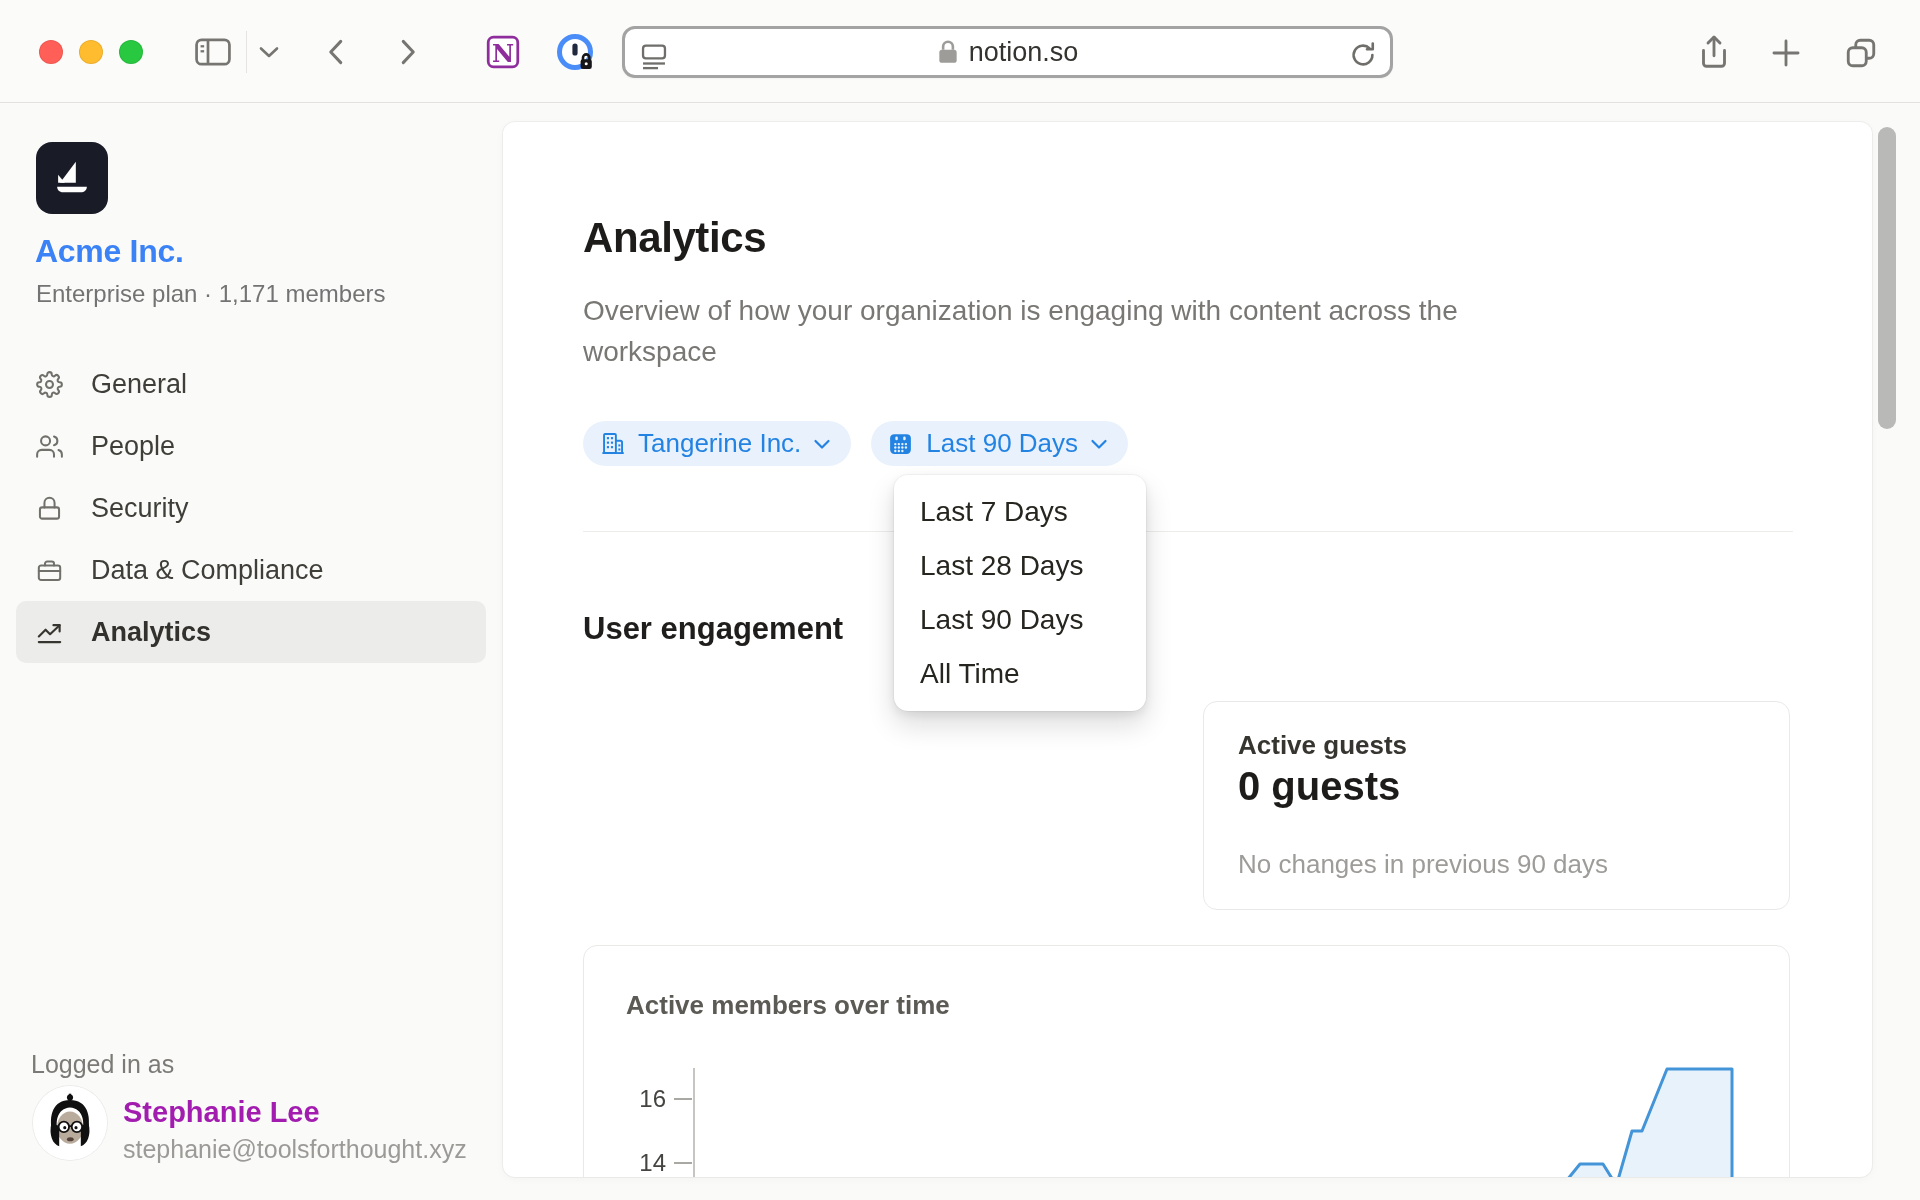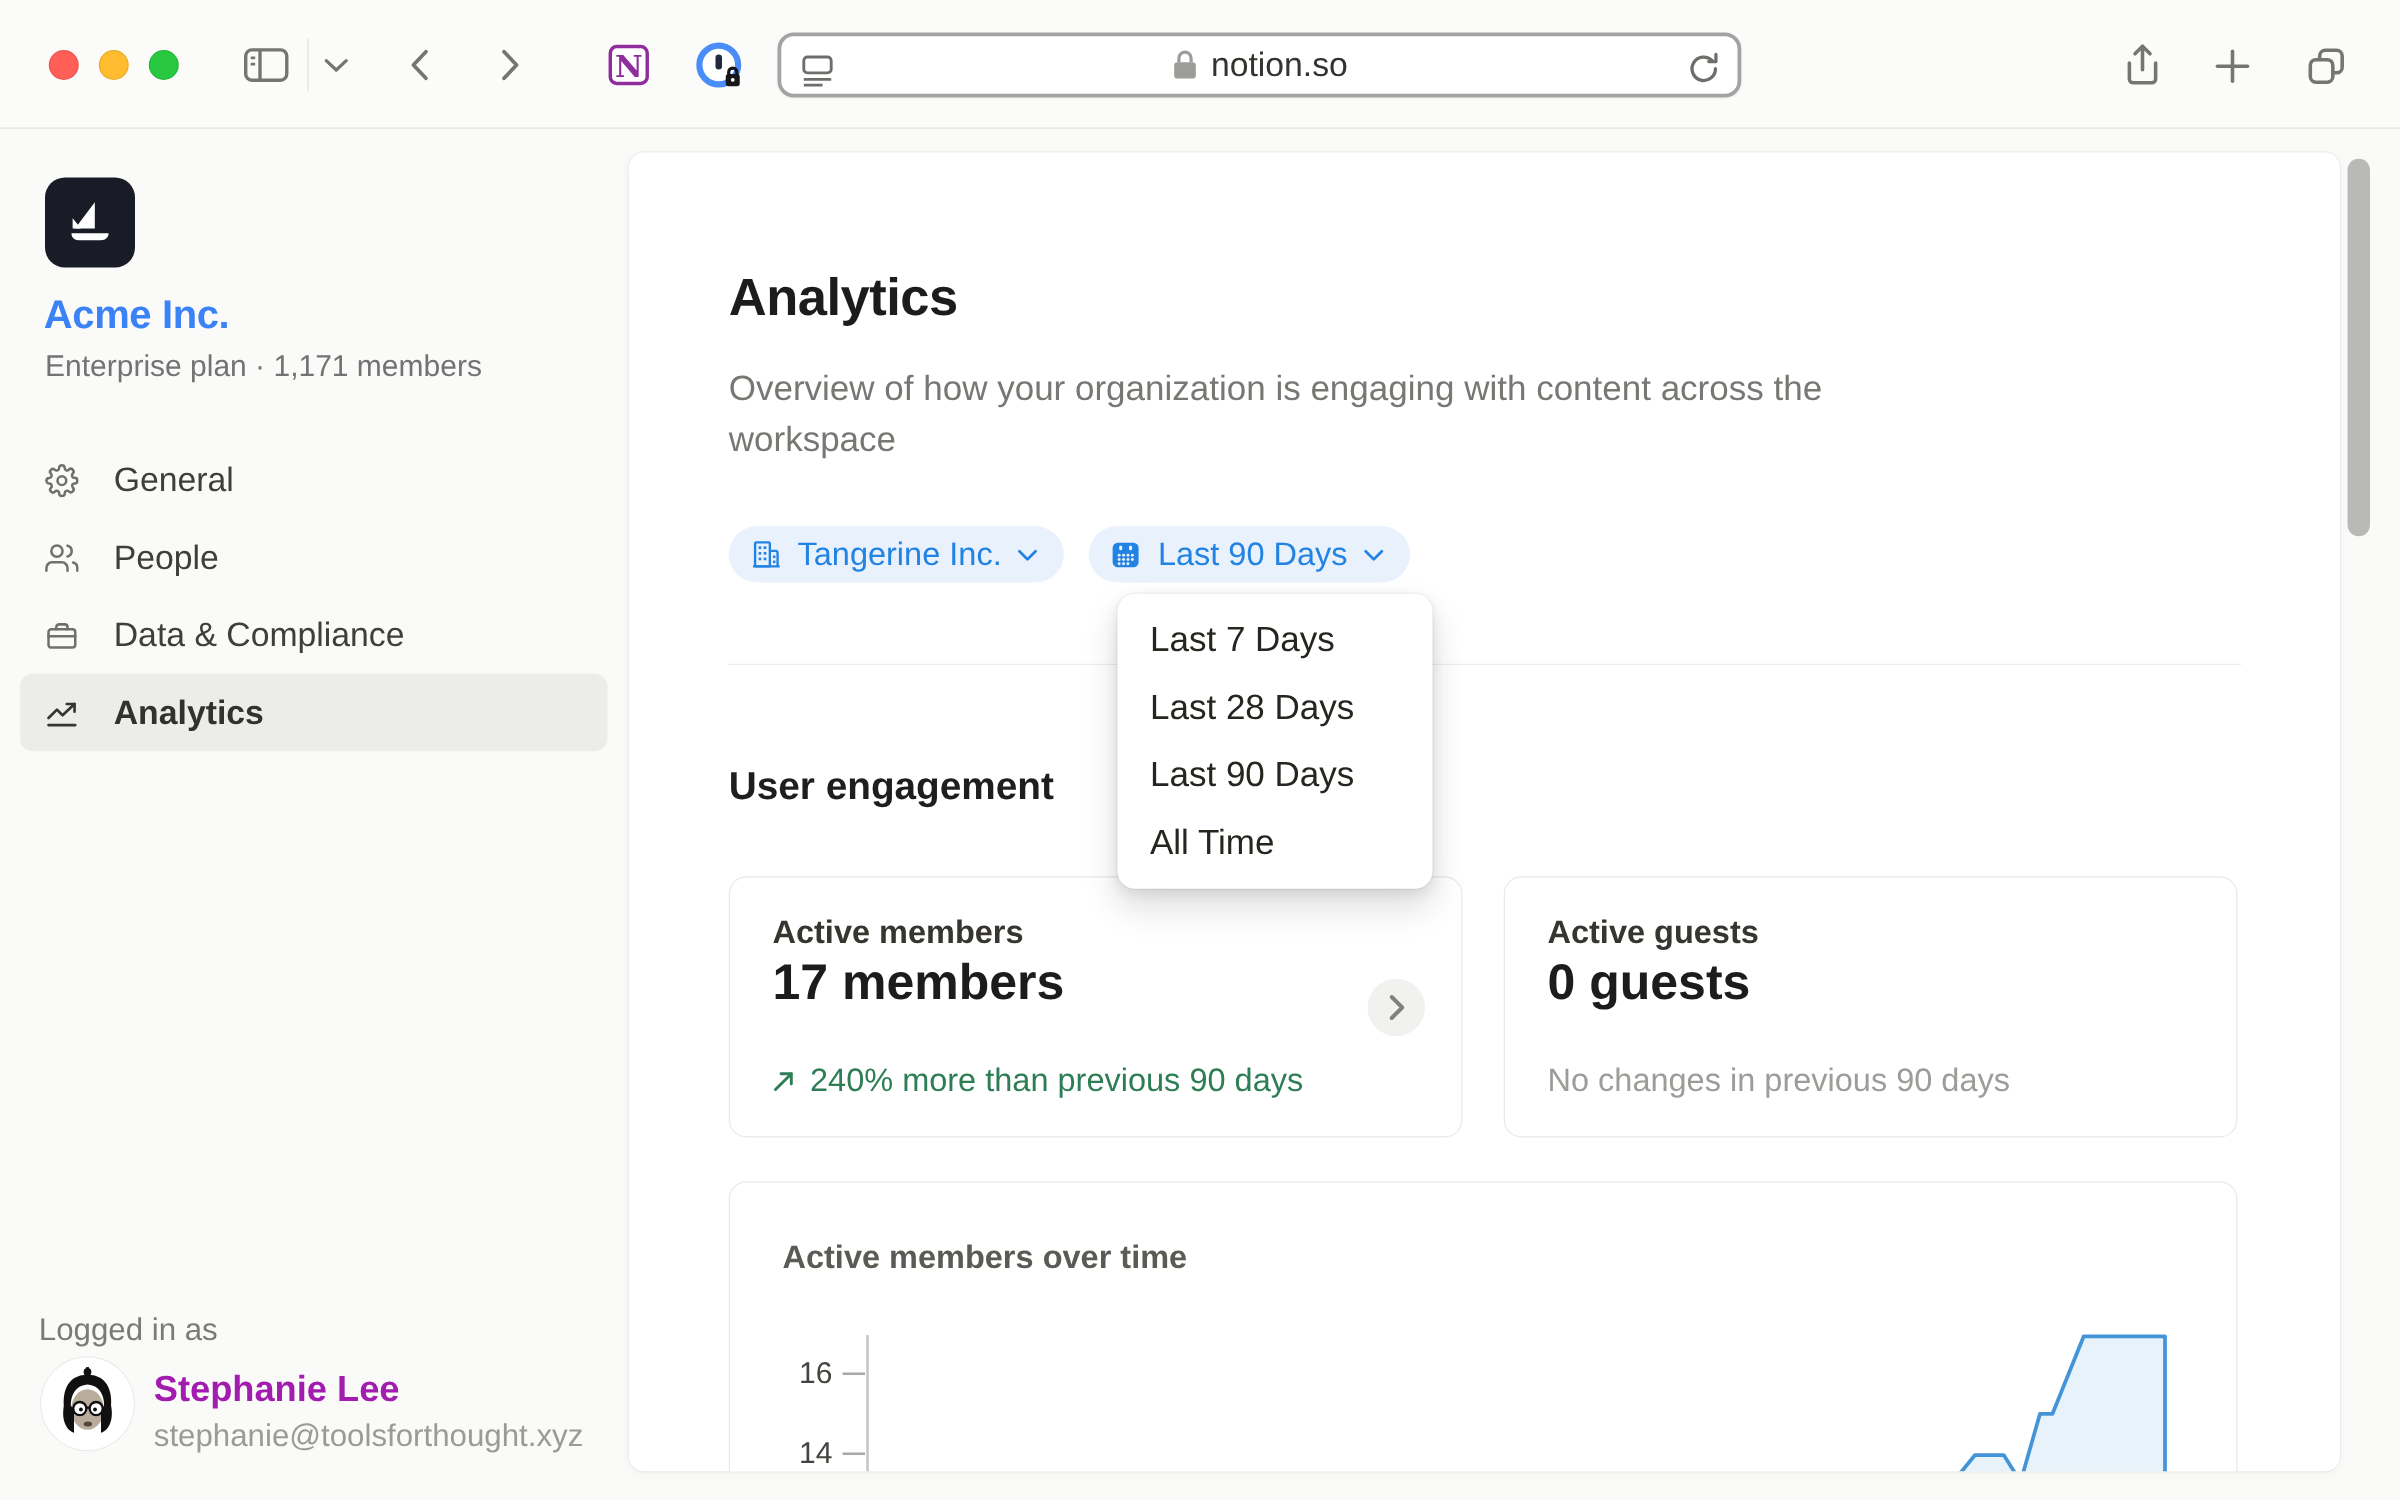--- a/index.html
+++ b/index.html
@@ -191,20 +191,29 @@
       <div class="nav-item">
         <span class="nicon">
           <svg width="27" height="27" viewBox="0 0 24 24" fill="none" stroke="currentColor" stroke-width="1.8" stroke-linecap="round" stroke-linejoin="round">
             <path d="M16 21v-2a4 4 0 0 0-4-4H5a4 4 0 0 0-4 4v2"></path>
               <circle cx="8.5" cy="7" r="4"></circle>
             <path d="M23 21v-2a4 4 0 0 0-3-3.87"></path>
               <path d="M16 3.13a4 4 0 0 1 0 7.75"></path>
           </svg>
         </span>
         <span>People</span>
+      </div>
+      <div class="nav-item">
+        <span class="nicon">
+          <svg width="27" height="27" viewBox="0 0 24 24" fill="none" stroke="currentColor" stroke-width="1.8" stroke-linecap="round" stroke-linejoin="round">
+            <rect x="3.5" y="11" width="17" height="10" rx="2"></rect>
+              <path d="M7.5 11V7a4.5 4.5 0 0 1 9 0v4"></path>
+          </svg>
+        </span>
+        <span>Security</span>
       </div>
       <div class="nav-item">
         <span class="nicon">
           <svg width="27" height="27" viewBox="0 0 24 24" fill="none" stroke="currentColor" stroke-width="1.8" stroke-linecap="round" stroke-linejoin="round">
             <rect x="2.5" y="7.5" width="19" height="13" rx="2"></rect>
             <path d="M8 7.5 V6 a2 2 0 0 1 2-2 h4 a2 2 0 0 1 2 2 v1.5"></path>
             <path d="M2.5 12.5 h19"></path>
           </svg>
         </span>
         <span>Data &amp; Compliance</span>
@@ -289,36 +298,20 @@
         <span>Last 90 Days</span>
         <svg width="18" height="12" viewBox="0 0 18 12" fill="none" stroke="currentColor" stroke-width="2.2" stroke-linecap="round" stroke-linejoin="round">
             <polyline points="2.5,3 9,9.5 15.5,3"></polyline>
           </svg>
       </div>
     </div>
 
     <div class="divider"></div>
     <div class="section-title">User engagement</div>
 
-    <div class="card c1">
-      <div class="card-label">Active members</div>
-      <div class="card-value">17 members</div>
-      <div class="card-delta">
-        <svg width="22" height="22" viewBox="0 0 20 20" fill="none" stroke="currentColor" stroke-width="2.1" stroke-linecap="round" stroke-linejoin="round">
-          <line x1="4" y1="16" x2="15.5" y2="4.5"></line>
-            <polyline points="8,4.5 15.5,4.5 15.5,12"></polyline>
-        </svg>
-        <span>240% more than previous 90 days</span>
-      </div>
-      <div class="chev-btn">
-        <svg width="18" height="24" viewBox="0 0 14 20" fill="none" stroke="currentColor" stroke-width="2.6" stroke-linecap="round" stroke-linejoin="round">
-            <polyline points="4,3 11,10 4,17"></polyline>
-          </svg>
-      </div>
-    </div>
 
     <div class="card c2">
       <div class="card-label">Active guests</div>
       <div class="card-value">0 guests</div>
       <div class="card-note">No changes in previous 90 days</div>
     </div>
 
     <div class="chart-card">
       <div class="chart-title">Active members over time</div>
       <div class="ytick t16">16</div>

